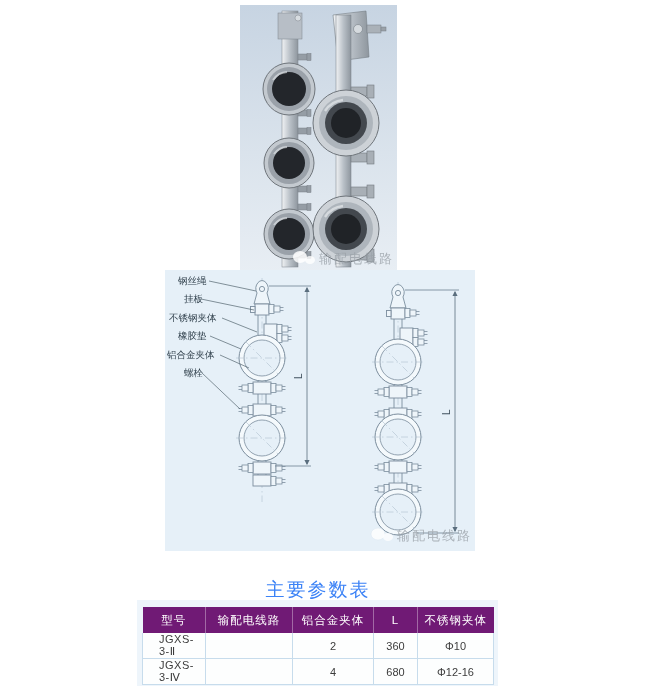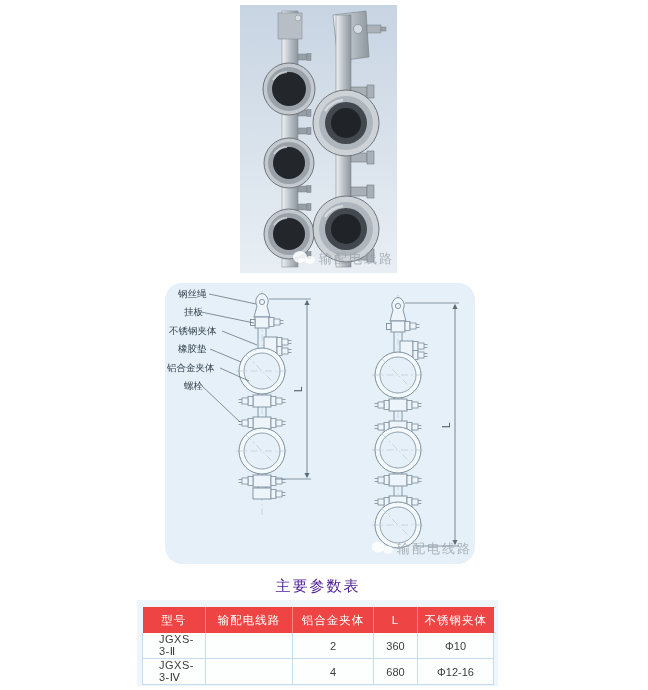--- a/index.html
+++ b/index.html
@@ -1,32 +1,32 @@
 <!DOCTYPE html>
 <html><head>
 <meta charset="utf-8">
 <style>
   html,body{margin:0;padding:0;}
   body{
     width:648px;height:690px;position:relative;background:#ffffff;
     font-family:"Liberation Sans","DejaVu Sans",sans-serif;overflow:hidden;
   }
   .photo-panel{position:absolute;left:240px;top:5px;width:157px;height:268px;}
-  .diagram-panel{position:absolute;left:165px;top:283px;width:310px;height:281px;background:#e6f0f8;border-radius:17px;}
+  .diagram-panel{position:absolute;left:165px;top:270px;width:310px;height:281px;background:#e6f0f8;}
   .table-title{
     position:absolute;left:138px;top:577px;width:360px;height:20px;
-    text-align:center;font-size:15px;letter-spacing:2px;color:#4c1d95;
+    text-align:center;font-size:19px;letter-spacing:2px;color:#3b82f6;
   }
   .table-panel{position:absolute;left:137px;top:600px;width:361px;height:86px;background:#eef5fb;}
   table.params{
     position:absolute;left:5px;top:7px;width:351px;border-collapse:collapse;table-layout:fixed;
     font-size:11px;color:#3c3c3c;
   }
   table.params th{
-    background:#ef4444;color:#ffffff;font-weight:normal;height:24px;font-size:11.5px;
+    background:#701a75;color:#ffffff;font-weight:normal;height:24px;font-size:11.5px;
     border-left:1px solid rgba(255,255,255,0.35);letter-spacing:1px;
   }
   table.params th:first-child{border-left:none;}
   table.params td{
     height:16px;text-align:center;background:#fdfefe;padding:0 2px;
     border:1px solid #c7dcec;border-top:none;
   }
   table.params td.model{text-align:left;padding-left:16px;letter-spacing:0.5px;}
   table.params tr.alt td{background:#d9eaf6;}
   svg .dl{stroke:#7b8d9d;stroke-width:0.9;fill:none;}

